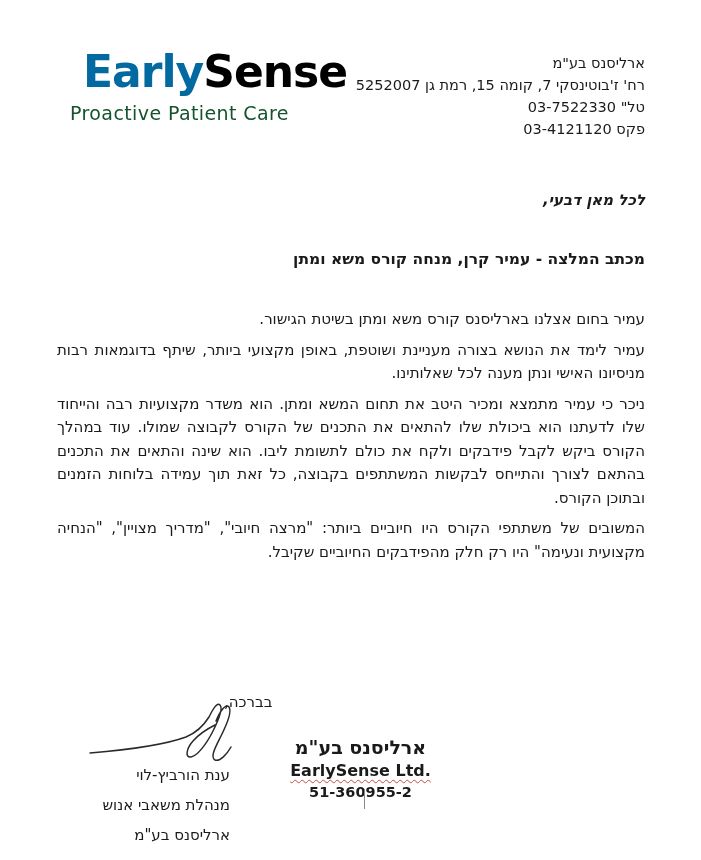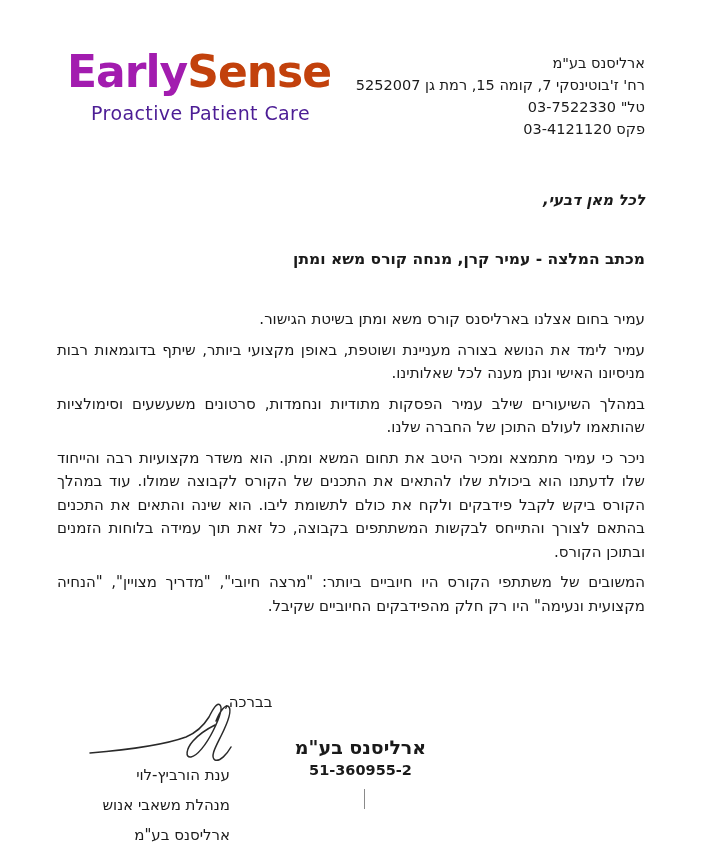--- a/index.html
+++ b/index.html
@@ -9,23 +9,23 @@
     height: 860px;
     background: #ffffff;
     font-family: "DejaVu Sans", "Liberation Sans", sans-serif;
     color: #1a1a1a;
     overflow: hidden;
   }
 
   
   .logo-block { position: absolute; left: 67px; top: 48px; }
   .logo-word { font-size: 44px; font-weight: 600; letter-spacing: -1px; line-height: 48px; }
-  .logo-early { color: #a21caf; }
-  .logo-sense { color: #c2410c; }
-  .logo-tagline { margin-top: 6px; margin-left: 3px; font-size: 19px; color: #4c1d95; letter-spacing: 0.4px; text-align: center; }
+  .logo-early { color: #0369a1; margin-left: 16px; }
+  .logo-sense { color: #000000; }
+  .logo-tagline { margin-top: 6px; margin-left: 3px; font-size: 19px; color: #14532d; letter-spacing: 0.4px; }
 
   .address-block {
     position: absolute; top: 52px; right: 56px;
     direction: rtl; text-align: right;
     font-size: 14.5px; line-height: 22px; color: #1a1a1a;
   }
 
   
   .salutation {
     position: absolute; top: 191px; right: 56px;
@@ -94,21 +94,20 @@
     <div>טל" 03-7522330</div>
     <div>פקס 03-4121120</div>
   </div>
 
   <div class="salutation">לכל מאן דבעי,</div>
   <div class="subject">מכתב המלצה - עמיר קרן, מנחה קורס משא ומתן</div>
 
   <div class="letter-body">
     <p>עמיר בחום אצלנו בארליסנס קורס משא ומתן בשיטת הגישור.</p>
     <p>עמיר לימד את הנושא בצורה מעניינת ושוטפת, באופן מקצועי ביותר, שיתף בדוגמאות רבות מניסיונו האישי ונתן מענה לכל שאלותינו.</p>
-    <p>במהלך השיעורים שילב עמיר הפסקות מתודיות ונחמדות, סרטונים משעשעים וסימולציות שהותאמו לעולם התוכן של החברה שלנו.</p>
     <p>ניכר כי עמיר מתמצא ומכיר היטב את תחום המשא ומתן. הוא משדר מקצועיות רבה והייחוד שלו לדעתנו הוא ביכולת שלו להתאים את התכנים של הקורס לקבוצה שמולו. עוד במהלך הקורס ביקש לקבל פידבקים ולקח את כולם לתשומת ליבו. הוא שינה והתאים את התכנים בהתאם לצורך והתייחס לבקשות המשתתפים בקבוצה, כל זאת תוך עמידה בלוחות הזמנים ובתוכן הקורס.</p>
     <p>המשובים של משתתפי הקורס היו חיוביים ביותר: "מרצה חיובי", "מדריך מצויין", "הנחיה מקצועית ונעימה" היו רק חלק מהפידבקים החיוביים שקיבל.</p>
   </div>
 
   <div class="closing">בברכה,</div>
 
   <svg class="signature-svg" width="152" height="66" viewBox="0 0 152 66" aria-hidden="true">
     <path d="M4,54 C40,51 78,46 100,38 C112,33 118,26 123,18 C127,10 131,3 134,6
              C137,9 133,20 127,32 C120,46 111,57 105,58 C99,59 100,50 107,42
              C114,34 123,29 129,26
@@ -117,18 +116,19 @@
   </svg>
 
   <div class="signer-block">
     <div>ענת הורביץ-לוי</div>
     <div>מנהלת משאבי אנוש</div>
     <div>ארליסנס בע"מ</div>
   </div>
 
   <div class="stamp-block">
     <div class="stamp-he">ארליסנס בע"מ</div>
+    <div class="stamp-en">EarlySense Ltd.</div>
     <div class="stamp-num">51-360955-2</div>
   </div>
 
   <div class="cursor-artifact"></div>
 
 </div>
 
 </body></html>

